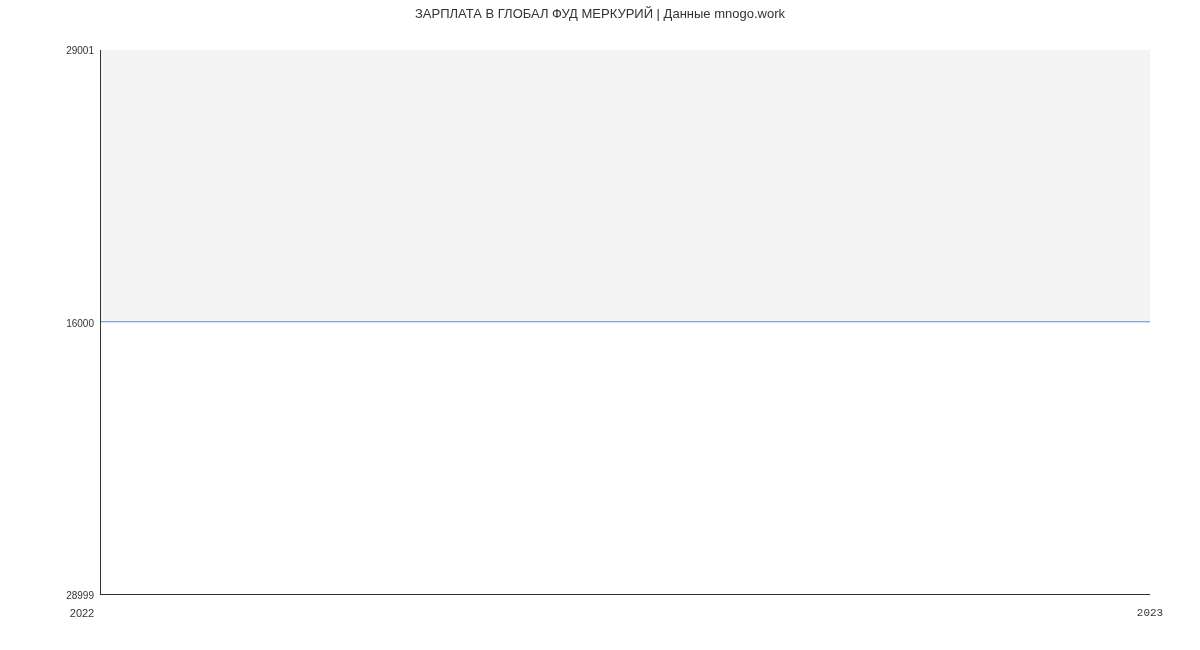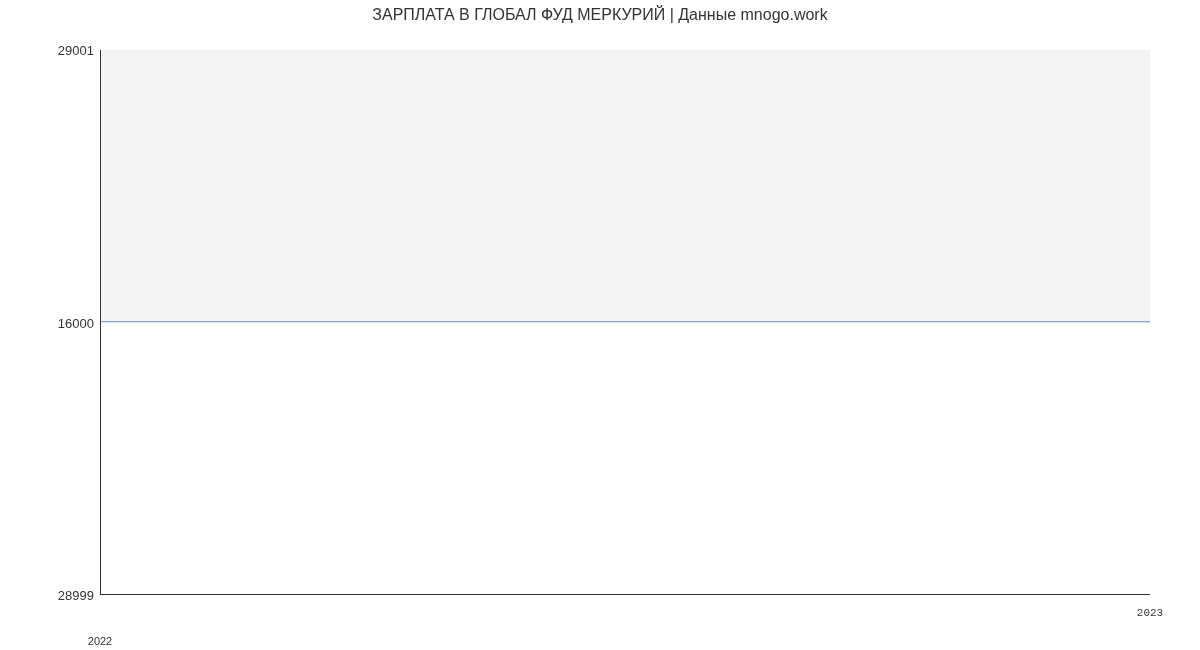--- a/index.html
+++ b/index.html
@@ -20,21 +20,21 @@
       left: 0;
       width: 1200px;
       height: 650px;
     }
     .chart-title {
       position: absolute;
       top: 6px;
       left: 0;
       width: 100%;
       text-align: center;
-      font-size: 16px;
+      font-size: 13px;
       color: #333333;
       font-weight: normal;
     }
     .plot-area {
       position: absolute;
       left: 100px;
       top: 50px;
       width: 1050px;
       height: 545px;
       background: #f4f4f4;
@@ -54,21 +54,21 @@
       left: 0;
       top: 50%;
       width: 100%;
       height: 0;
       border-top: 1.5px solid #5b8fd6;
       transform: translateY(-0.75px);
     }
     .y-tick-label {
       position: absolute;
       right: 1106px;
-      font-size: 13px;
+      font-size: 10px;
       color: #333333;
       text-align: right;
       transform: translateY(-50%);
     }
     .y-tick-0 {
       top: 595px;
       margin-left: 30px;
     }
     .y-tick-1 {
       top: 322.5px;
@@ -78,22 +78,21 @@
     }
     .x-tick-label {
       position: absolute;
       top: 607px;
       font-size: 11px;
       color: #333333;
       text-align: center;
       transform: translateX(-50%);
     }
     .x-tick-0 {
-      left: 100px;
-      margin-top: 28px;
+      left: 82px;
     }
     .x-tick-1 {
       left: 1150px;
       font-family: Liberation Mono, monospace;
     }
   </style>
 </head>
 <body>
 
 <div class="chart-container">

